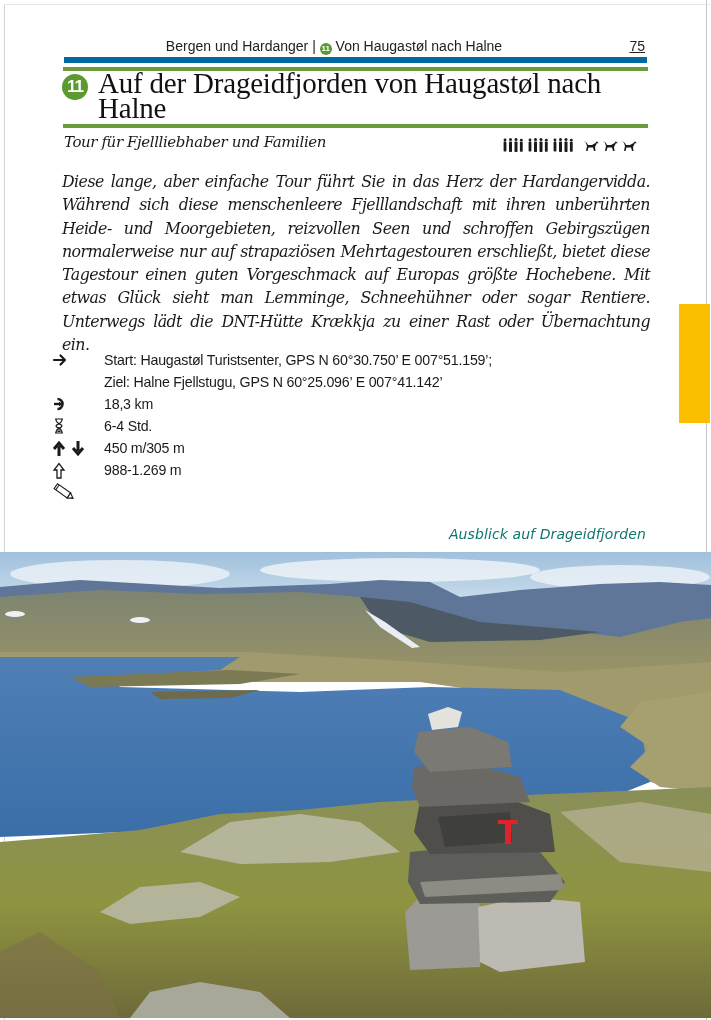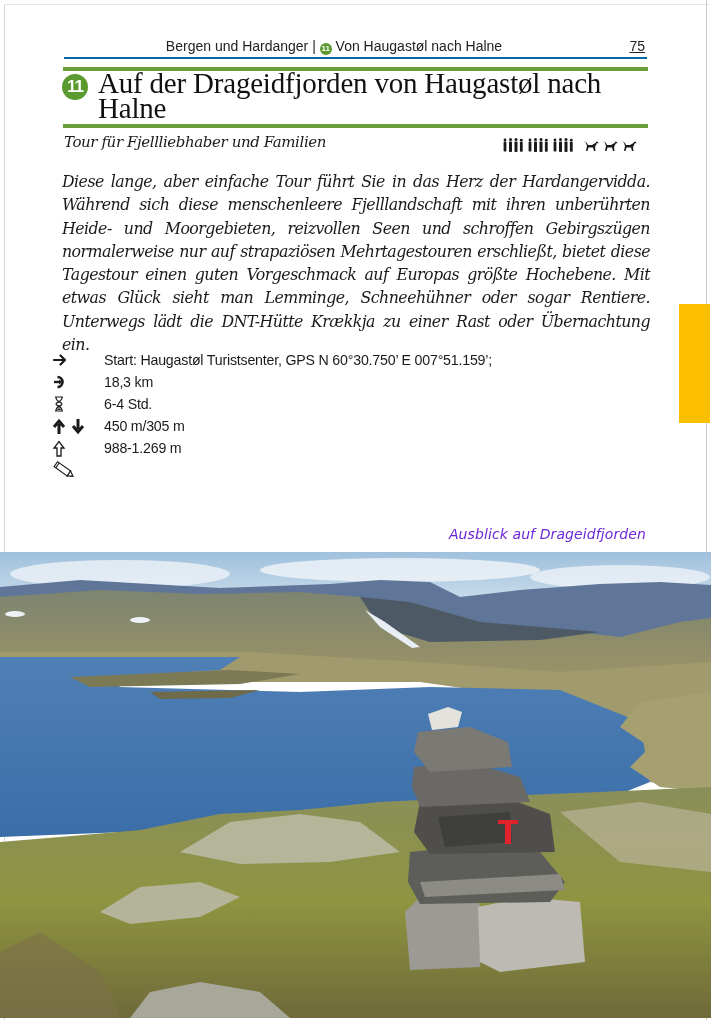--- a/index.html
+++ b/index.html
@@ -8,21 +8,21 @@
       background: #ffffff;
       font-family: "Liberation Sans", sans-serif;
       color: #1a1a1a;
     }
     .page-border-left { position: absolute; left: 4px; top: 4px; width: 1px; height: 1016px; background: #d5d5d5; }
     .page-border-top { position: absolute; left: 4px; top: 4px; width: 706px; height: 1px; background: #e6e6e6; }
     .page-border-right { position: absolute; left: 706px; top: 0; width: 1px; height: 1020px; background: #c8c8c8; }
 
     .running-head {
       position: absolute; left: 64px; top: 37px; width: 583px; height: 20px;
-      border-bottom: 2px solid #0369a1;
+      border-bottom: 6px solid #0369a1;
     }
     .running-head .rh-text {
       position: absolute; left: 0; width: 540px; top: 1px; text-align: center;
       font-size: 14px; color: #222;
     }
     .running-head .rh-page {
       position: absolute; right: 2px; top: 1px; font-size: 14px; color: #222; text-decoration: underline;
     }
     .mini-badge {
       display: inline-block; width: 12px; height: 12px; border-radius: 50%;
@@ -62,21 +62,21 @@
 
     .facts { position: absolute; left: 52px; top: 349px; width: 560px; }
     .fact { position: relative; height: 22px; font-size: 14.2px; line-height: 22px; color: #1a1a1a; }
     .fact .ico { position: absolute; left: 0; top: 0; width: 40px; height: 22px; }
     .fact .txt { position: absolute; left: 52px; top: 0; white-space: nowrap; letter-spacing: -0.2px; }
 
     .side-tab { position: absolute; left: 679px; top: 304px; width: 31px; height: 119px; background: #fbbf00; }
 
     .caption {
       position: absolute; right: 65px; top: 526px;
-      font-family: "DejaVu Sans", sans-serif; font-style: italic; font-size: 14px; color: #6d28d9;
+      font-family: "DejaVu Sans", sans-serif; font-style: italic; font-size: 14px; color: #0f766e;
       letter-spacing: 0.1px;
     }
 
     .photo { position: absolute; left: 0; top: 552px; width: 711px; height: 466px; overflow: hidden; }
     .photo svg { display: block; }
   </style>
 </head>
 <body>
 
 <div class="page-border-left"></div>
@@ -152,20 +152,23 @@
 <div class="intro">Diese lange, aber einfache Tour führt Sie in das Herz der Hardangervidda. Während sich diese menschenleere Fjelllandschaft mit ihren unberührten Heide- und Moorgebieten, reizvollen Seen und schroffen Gebirgszügen normalerweise nur auf strapaziösen Mehrtagestouren erschließt, bietet diese Tagestour einen guten Vorgeschmack auf Europas größte Hochebene. Mit etwas Glück sieht man Lemminge, Schneehühner oder sogar Rentiere. Unterwegs lädt die DNT-Hütte Krækkja zu einer Rast oder Übernachtung ein.</div>
 
 <div class="facts">
   <div class="fact">
     <span class="ico">
       <svg width="16" height="22" viewBox="0 0 16 22">
           <path d="M2 11 H13 M8.5 6.5 L13 11 L8.5 15.5" stroke="#1a1a1a" stroke-width="2.2" fill="none" stroke-linecap="round" stroke-linejoin="round"></path>
         </svg>
     </span>
     <span class="txt">Start: Haugastøl Turistsenter, GPS N 60°30.750’ E 007°51.159’;</span>
+  </div>
+  <div class="fact">
+    <span class="txt">Ziel: Halne Fjellstugu, GPS N 60°25.096’ E 007°41.142’</span>
   </div>
   <div class="fact">
     <span class="ico">
       <svg width="16" height="22" viewBox="0 0 16 22">
           <path d="M5.5 6 A5 5 0 1 1 5.5 16" stroke="#1a1a1a" stroke-width="2.6" fill="none"></path>
           <path d="M2 11 H9" stroke="#1a1a1a" stroke-width="2.4"></path>
           <path d="M7 8.5 L10 11 L7 13.5 Z" fill="#1a1a1a"></path>
         </svg>
     </span>
     <span class="txt">18,3 km</span>

